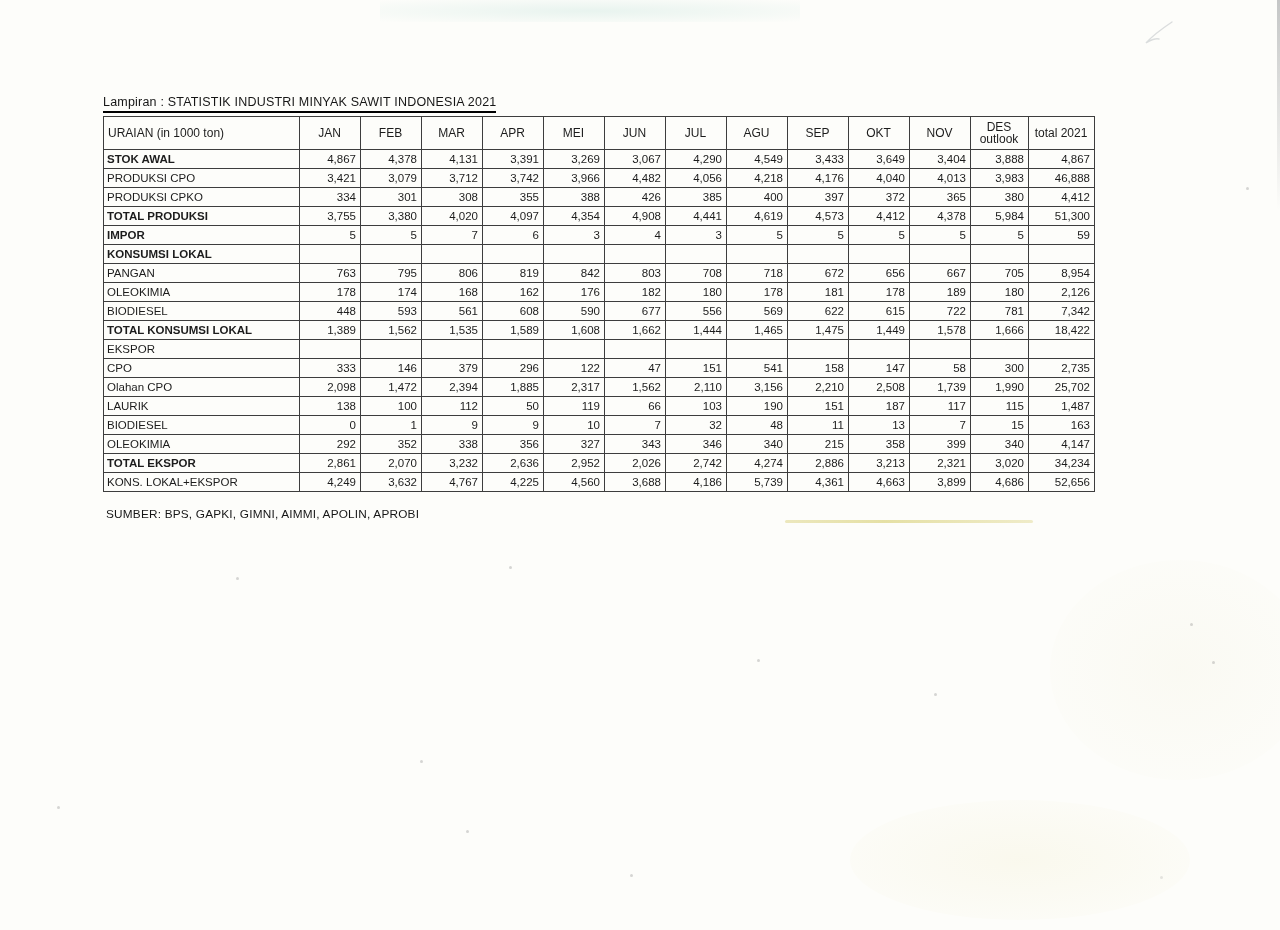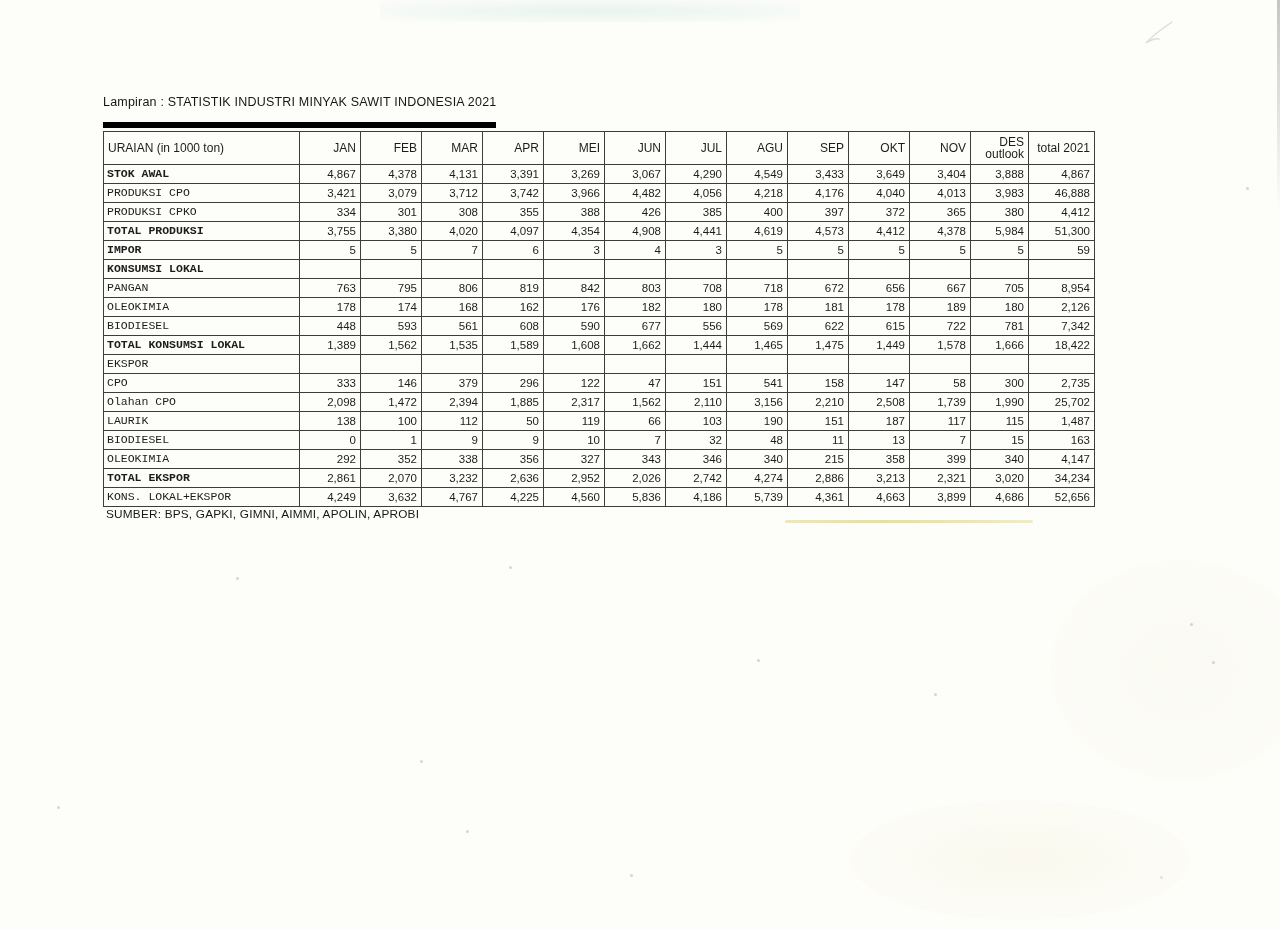--- a/index.html
+++ b/index.html
@@ -36,66 +36,65 @@
   .doc {
     position: absolute;
     left: 103px;
     top: 92px;
   }
   .doc-title {
     display: inline-block;
     font-size: 12.5px;
     letter-spacing: 0.2px;
     color: #161616;
-    border-bottom: 6px solid #000000;
-    padding-bottom: 13px;
+    border-bottom: 2px solid #000000;
+    padding-bottom: 2px;
     margin-bottom: 3px;
     white-space: nowrap;
   }
   table.stats {
     border-collapse: collapse;
     table-layout: fixed;
     width: 990px;
     background: transparent;
   }
   table.stats th, table.stats td {
     border: 1px solid #3d3d3d;
     font-size: 11.5px;
     font-weight: normal;
     padding: 0 4px 0 3px;
     height: 18px;
     line-height: 12px;
     overflow: hidden;
     white-space: nowrap;
   }
   table.stats thead th {
-    text-align: right;
+    text-align: center;
     height: 32px;
     white-space: pre-line;
     font-size: 12px;
   }
   table.stats thead th.col-label-h {
     text-align: left;
     padding-left: 4px;
     margin-left: 16px;
   }
   table.stats td.cell-label {
     text-align: left;
-    font-family: Liberation Mono, monospace;
   }
   table.stats td.cell-num {
     text-align: right;
   }
   table.stats tr.bold td.cell-label {
     font-weight: bold;
   }
   .source-note {
     font-size: 11.8px;
     color: #161616;
-    margin-top: 0;
+    margin-top: 15px;
     padding-left: 3px;
     letter-spacing: 0.2px;
   }
   .highlighter-mark {
     position: absolute;
     left: 785px;
     top: 520px;
     width: 248px;
     height: 3px;
     background: linear-gradient(90deg, rgba(222,214,140,0.55), rgba(225,219,150,0.85) 40%, rgba(222,214,140,0.45));
@@ -453,21 +452,21 @@
           <td class="cell-num">3,020</td>
           <td class="cell-num">34,234</td>
         </tr>
         <tr class="">
           <td class="cell-label">KONS. LOKAL+EKSPOR</td>
           <td class="cell-num">4,249</td>
           <td class="cell-num">3,632</td>
           <td class="cell-num">4,767</td>
           <td class="cell-num">4,225</td>
           <td class="cell-num">4,560</td>
-          <td class="cell-num">5,836</td>
+          <td class="cell-num">3,688</td>
           <td class="cell-num">4,186</td>
           <td class="cell-num">5,739</td>
           <td class="cell-num">4,361</td>
           <td class="cell-num">4,663</td>
           <td class="cell-num">3,899</td>
           <td class="cell-num">4,686</td>
           <td class="cell-num">52,656</td>
         </tr>
       </tbody>
   </table>

